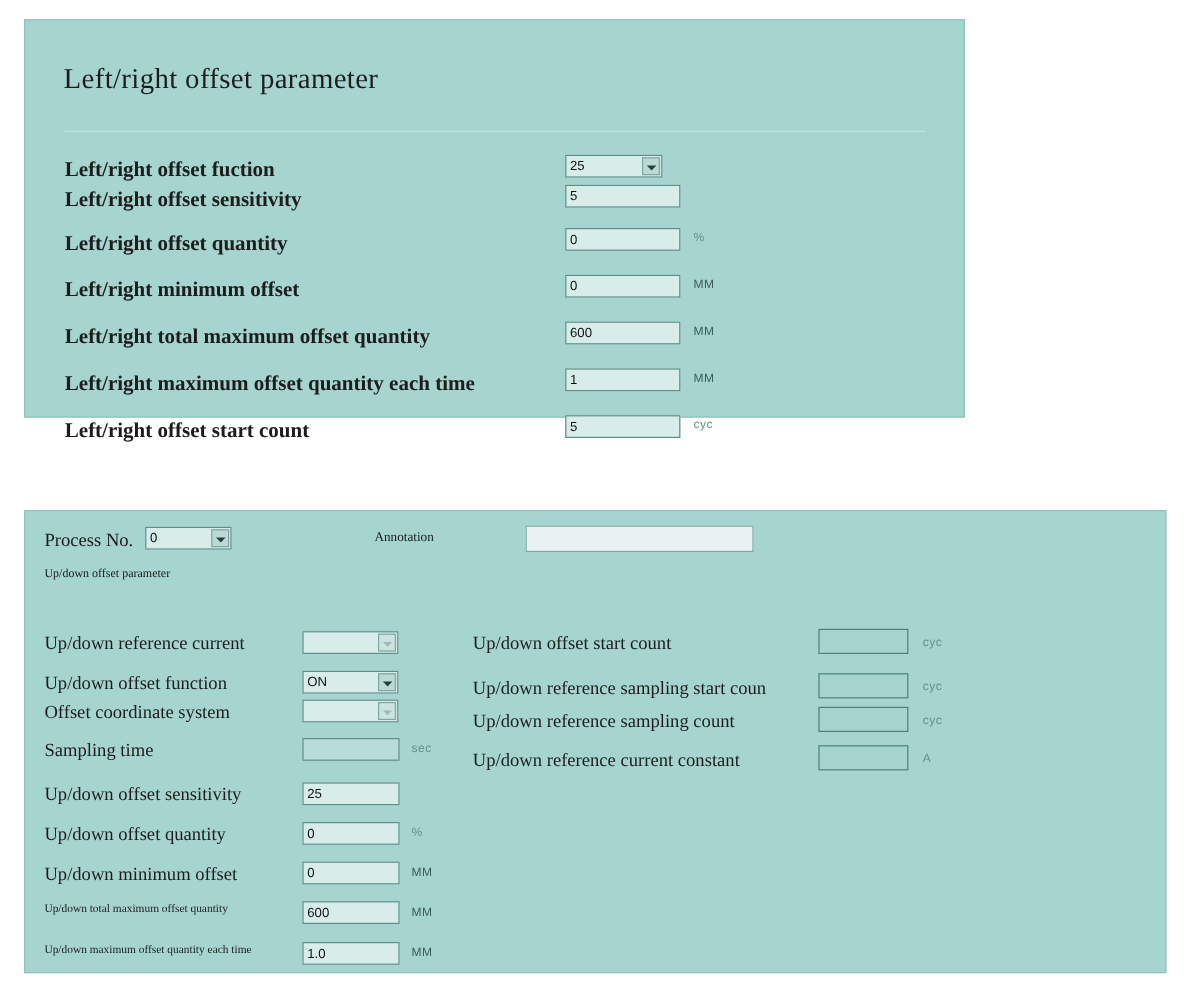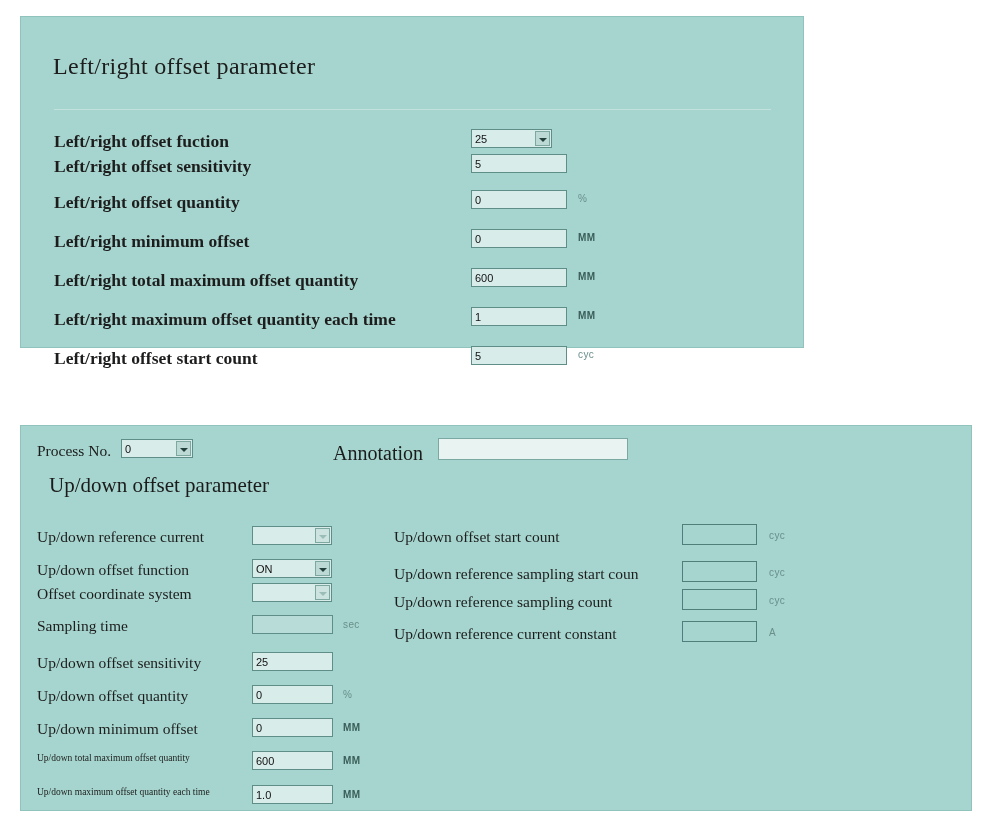--- a/index.html
+++ b/index.html
@@ -117,50 +117,50 @@
   .sel.disabled .arrow-box::after { border-top-color: #9bbdb8; }
 
   .unit {
     position: absolute;
     font-family: "Liberation Sans", sans-serif;
     font-size: 10px;
     color: #6a8f8b;
     letter-spacing: 0.4px;
     top: 3px;
   }
-  .unit.dark { color: #3b5e5a; font-weight: bold; }
+  .unit.dark { color: #3b5e5a; font-weight: normal; }
 
   
   .panel-ud {
     position: absolute;
     left: 20px;
     top: 425px;
     width: 952px;
     height: 386px;
     background: #a5d5ce;
     border: 1px solid #8fc3bb;
     box-sizing: border-box;
   }
   .panel-ud .proc-label {
     position: absolute;
     left: 16px;
     top: 16px;
     font-size: 15.5px;
   }
   .panel-ud .annot-label {
     position: absolute;
-    left: 312px;
+    left: 291px;
     top: 16px;
-    font-size: 20px;
+    font-size: 11px;
   }
   .panel-ud .subtitle {
     position: absolute;
-    left: 28px;
+    left: 16px;
     top: 47px;
-    font-size: 21px;
+    font-size: 10px;
   }
   .ud-left {
     position: absolute;
     left: 16px;
     top: 100px;
     width: 330px;
   }
   .ud-right {
     position: absolute;
     left: 373px;

